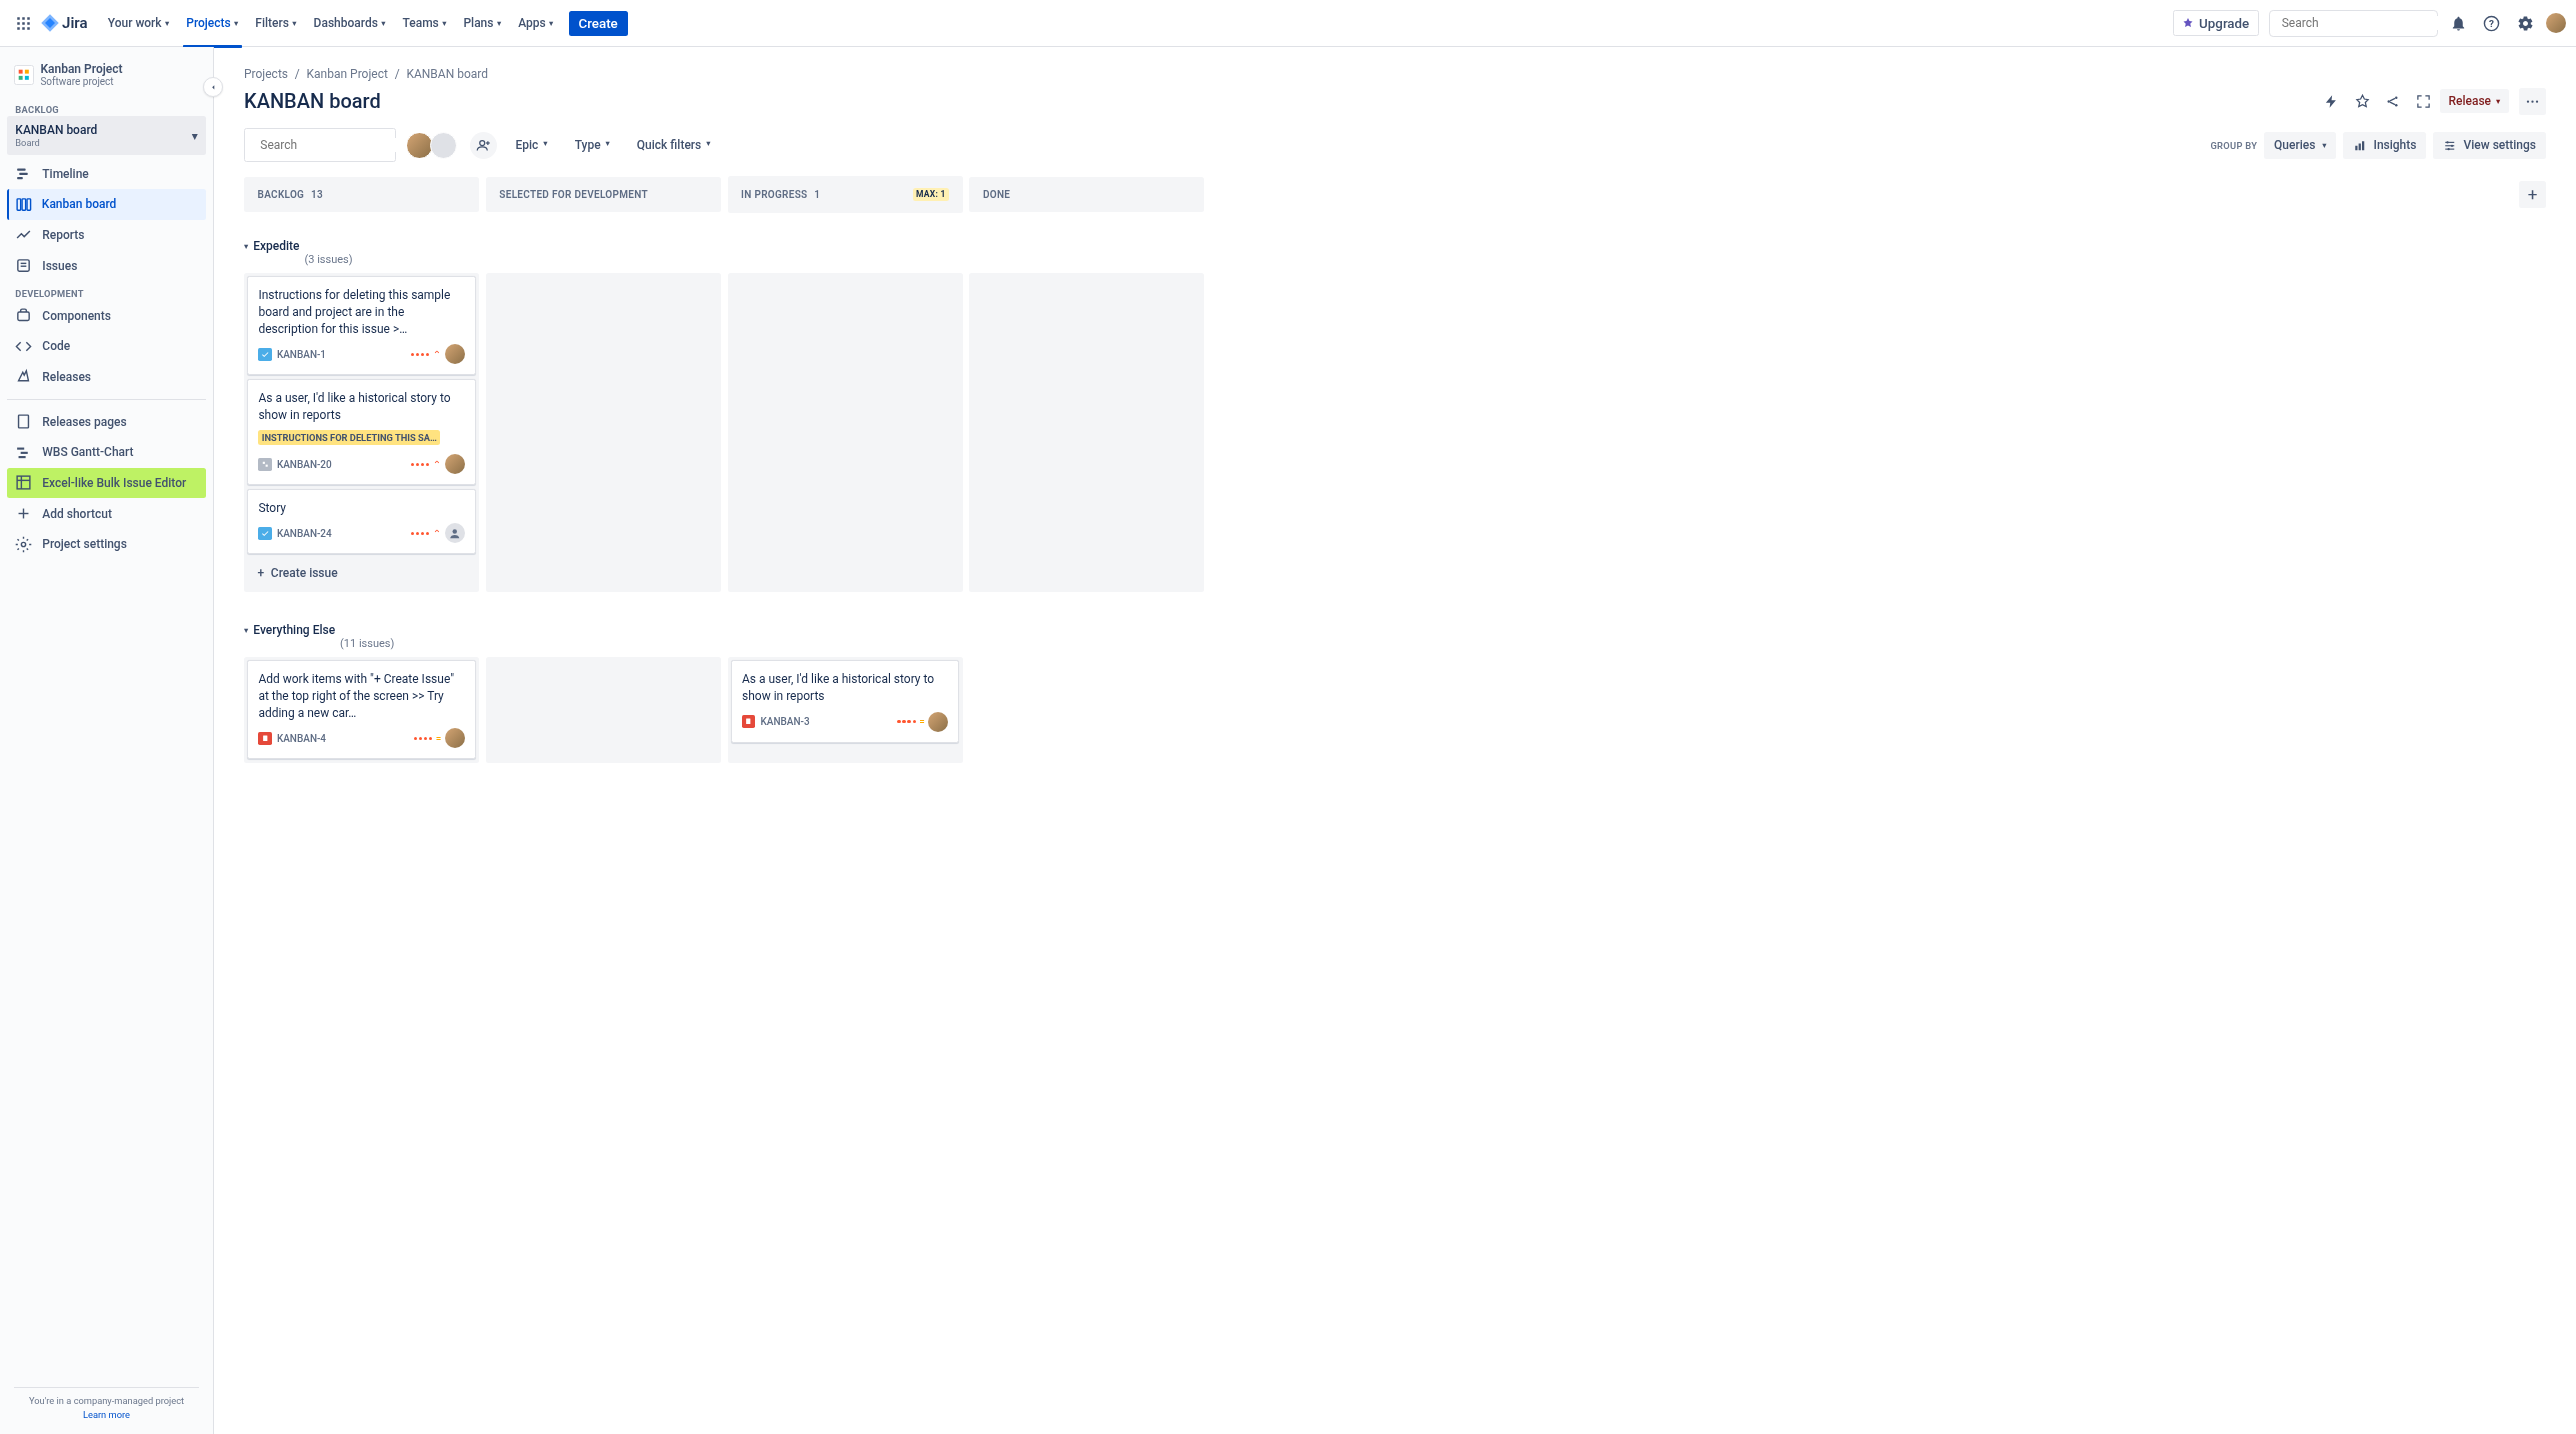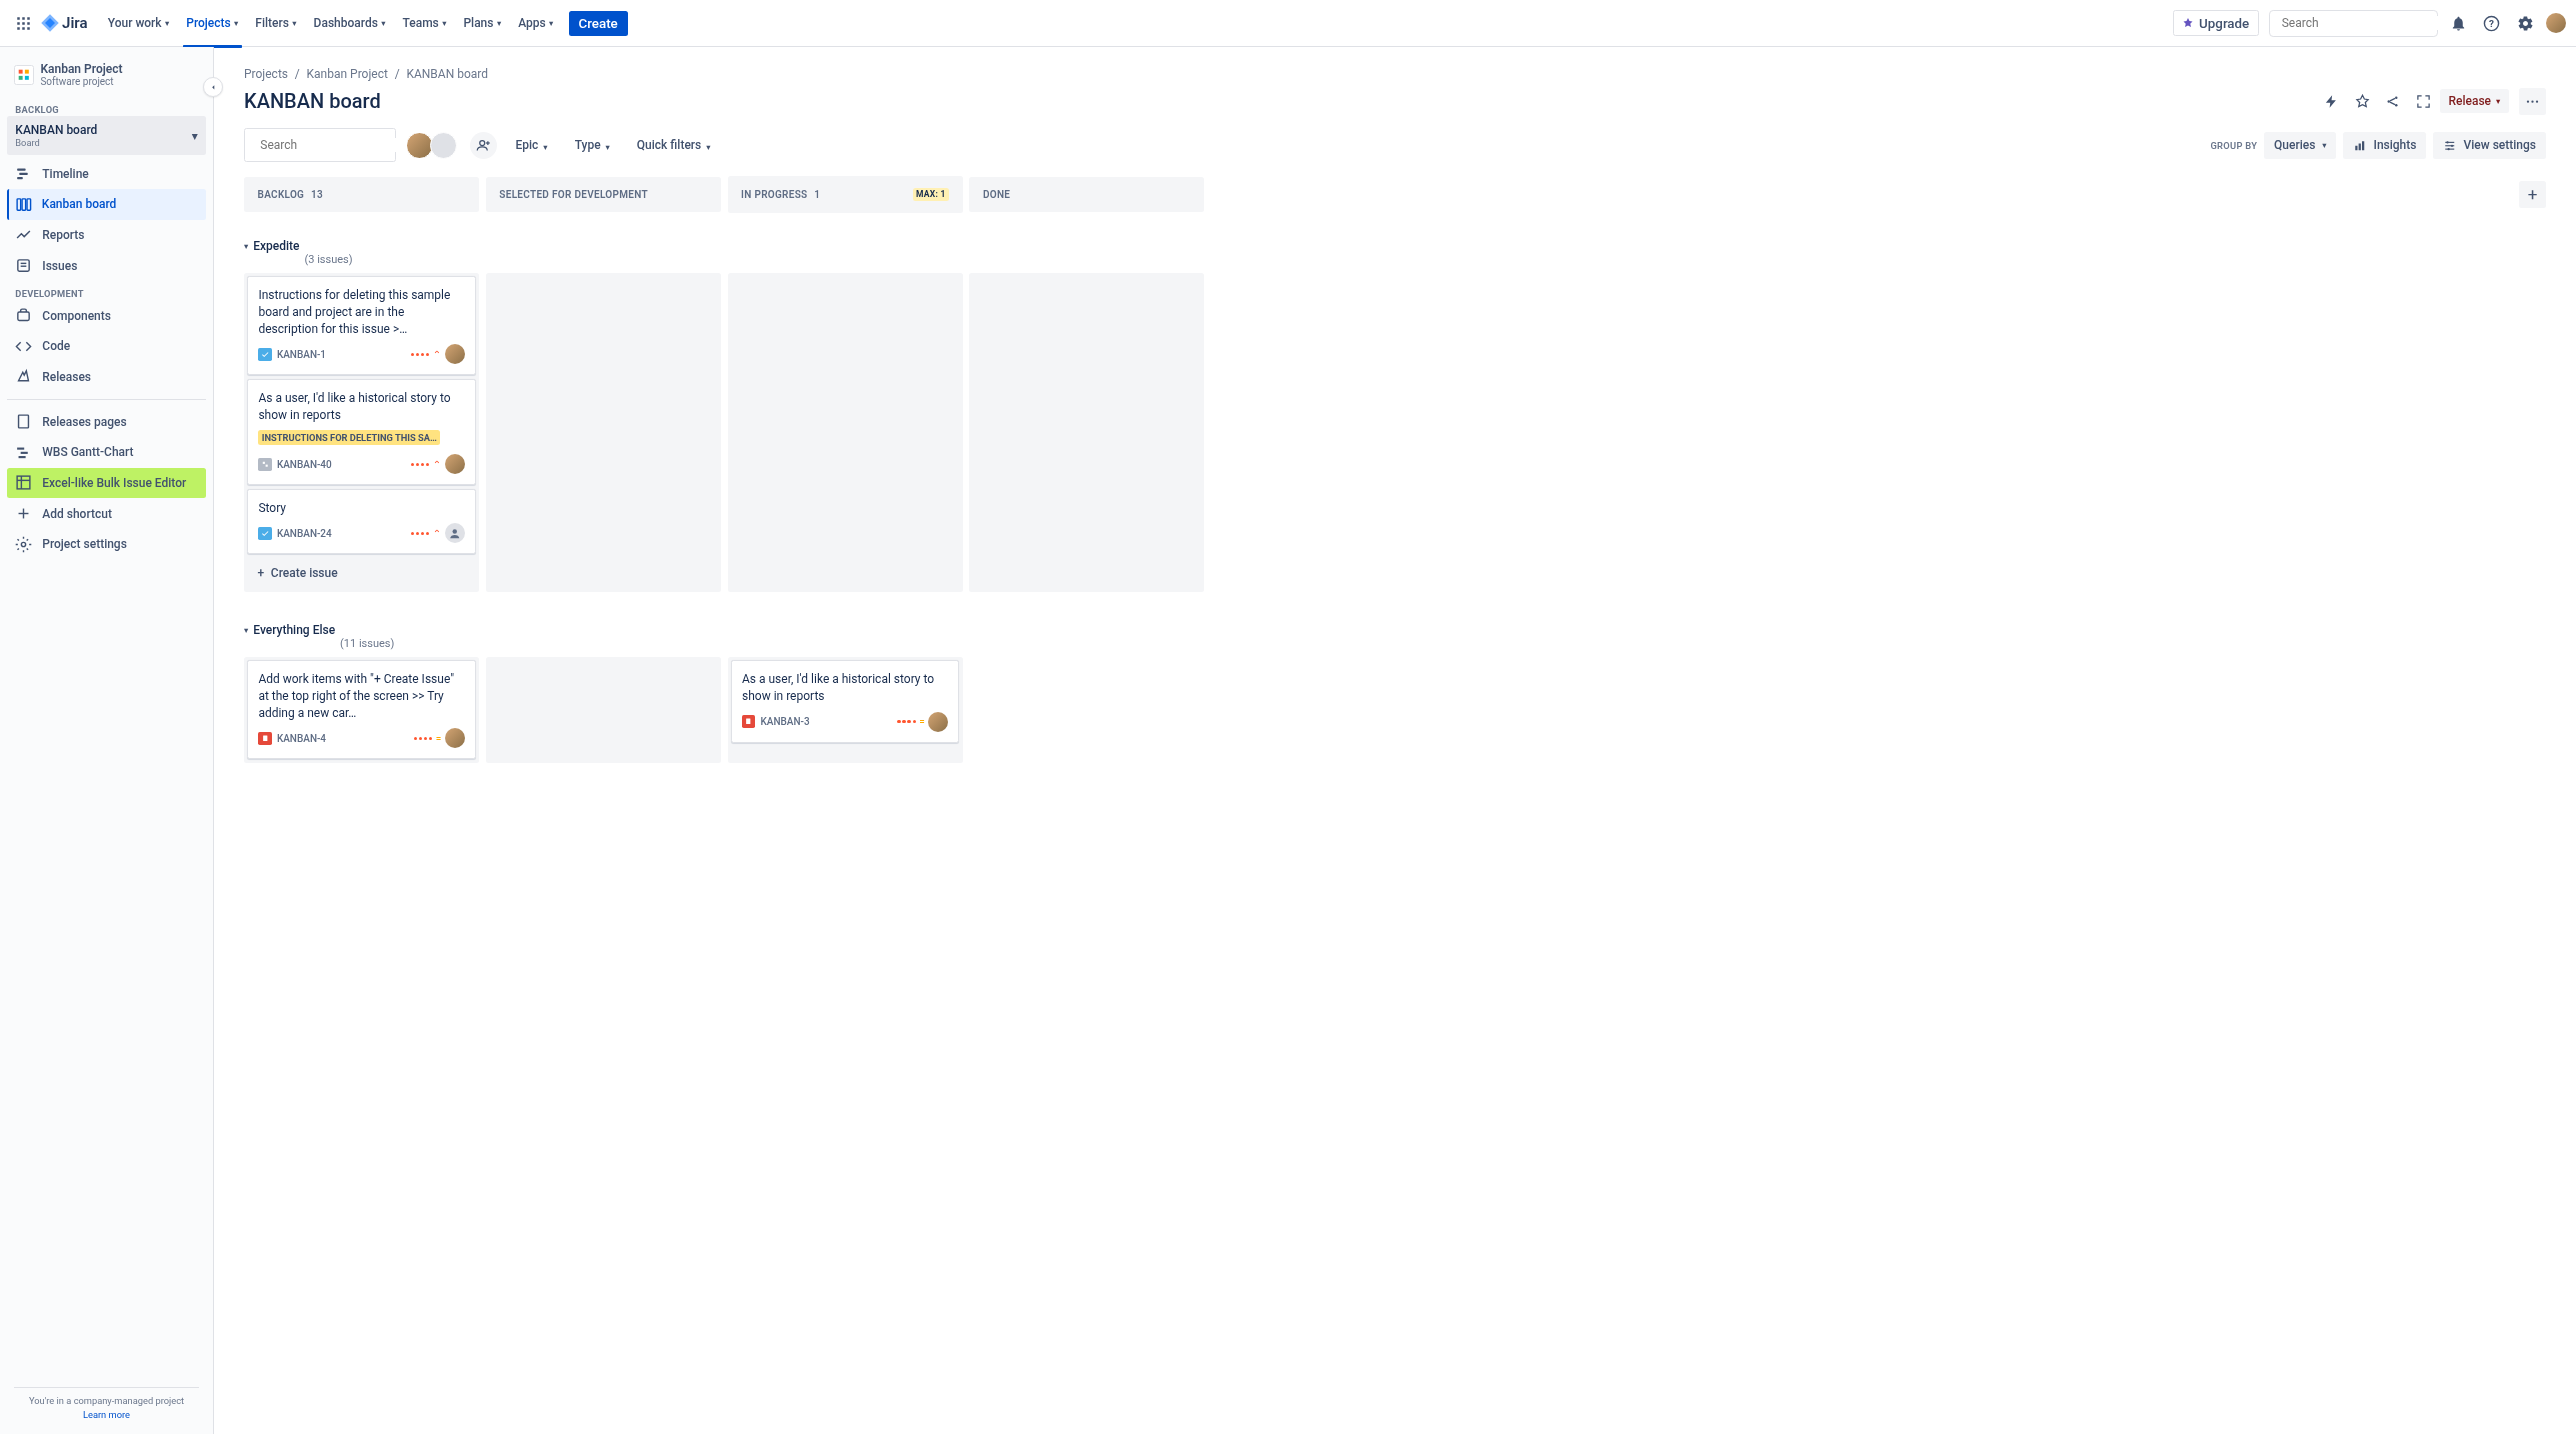--- a/index.html
+++ b/index.html
@@ -52,21 +52,21 @@
 .release-btn { background:#F4F5F7; padding:5px 8.5px; border-radius:2.5px; font-weight:500; cursor:pointer; display:flex; align-items:center; gap:5px; color:#7f1d1d; }
 .more-btn { background:#F4F5F7; width:27px; height:27px; border-radius:2.5px; cursor:pointer; display:flex; align-items:center; justify-content:center; color:#42526E; margin-left:6.8px; }
 
 .controls-row { display:flex; align-items:center; gap:10px; margin-bottom:13.5px; }
 .board-search { display:flex; align-items:center; border:1.7px solid #DFE1E6; border-radius:2.5px; width:152px; height:34px; padding:0 8.5px; gap:6.8px; }
 .board-search input { border:none; outline:none; flex:1; font-size:12px; }
 .avatars-overlap { display:flex; }
 .avatars-overlap .av { width:27px; height:27px; border-radius:50%; border:1.7px solid #fff; background:#ccc; margin-left:-3.4px; }
 .avatars-overlap .av:first-child { margin-left:0; }
 .add-people { width:27px; height:27px; border-radius:50%; background:#F4F5F7; display:flex; align-items:center; justify-content:center; cursor:pointer; color:#42526E; margin-left:3.4px; }
-.filter-btn { background:transparent; padding:6.8px 8.5px; border-radius:2.5px; font-weight:500; cursor:pointer; display:flex; align-items:flex-end; gap:5px; color:#42526E; }
+.filter-btn { background:transparent; padding:6.8px 8.5px; border-radius:2.5px; font-weight:500; cursor:pointer; display:flex; align-items:flex-start; gap:5px; color:#42526E; }
 .controls-right { margin-left:auto; display:flex; align-items:center; gap:6.8px; }
 .group-by-label { font-size:9.3px; font-weight:600; color:#6B778C; letter-spacing:0.3px; }
 .ctl-btn { background:#F4F5F7; padding:6.8px 10px; border-radius:2.5px; font-weight:500; cursor:pointer; display:flex; align-items:center; gap:6.8px; color:#42526E; }
 
 .columns-header { display:flex; gap:6.8px; margin-bottom:8.5px; align-items:center; }
 .col-head { background:#F4F5F7; border-radius:2.5px; padding:12px 13.5px; flex:0 0 235px; font-size:10px; font-weight:600; color:#5E6C84; letter-spacing:0.3px; display:flex; align-items:center; gap:6.8px; }
 .col-head .count { color:#5E6C84; }
 .max-badge { background:#FFF0B3; color:#172B4D; font-size:8.5px; font-weight:700; padding:1.7px 3.4px; border-radius:2.5px; margin-left:auto; }
 .add-column { width:27px; height:27px; background:#F4F5F7; border-radius:2.5px; display:flex; align-items:center; justify-content:center; cursor:pointer; color:#42526E; margin-left:auto; font-size:17px; }
 
@@ -491,21 +491,21 @@
         <div class="card">
           <div class="card-title">As a user, I'd like a historical story to show in reports</div>
           <div class="epic-badge">INSTRUCTIONS FOR DELETING THIS SA…</div>
           <div class="card-footer">
             <span class="issue-type-icon" style="background:#B3BAC5;">
                 <svg width="8.5" height="8.5" viewBox="0 0 24 24">
                   <rect x="5" y="5" width="6" height="6" fill="#fff"></rect>
                   <rect x="13" y="13" width="6" height="6" fill="#fff"></rect>
                 </svg>
               </span>
-            <span class="issue-key">KANBAN-40</span>
+            <span class="issue-key">KANBAN-20</span>
             <div class="card-footer-right">
               <span class="priority-dots">
                   <span class="dot"></span>
                   <span class="dot"></span>
                   <span class="dot"></span>
                   <span class="dot"></span>
                 </span>
               <span class="priority-arrow">⌃</span>
               <div class="card-avatar" style="background:linear-gradient(135deg,#d4a574,#8b6f47);"></div>
             </div>

